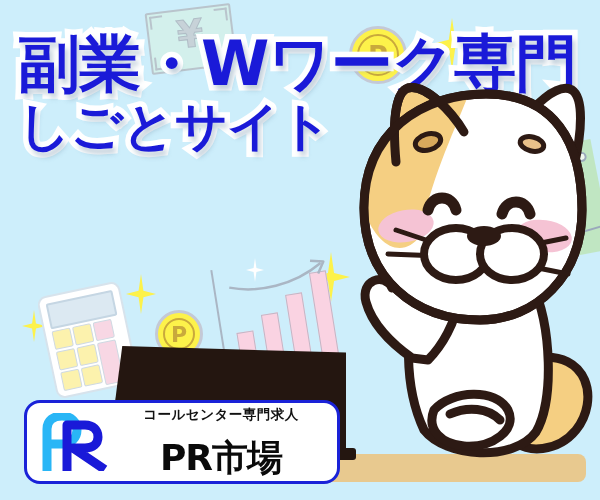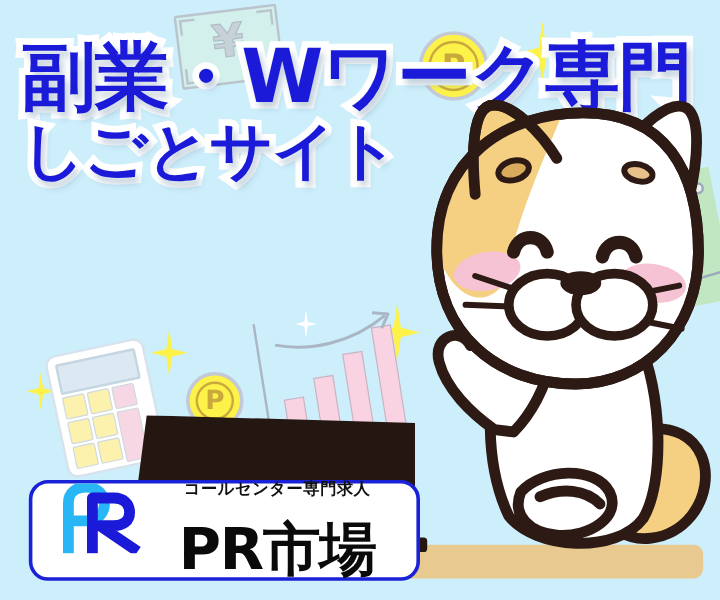--- a/index.html
+++ b/index.html
@@ -117,34 +117,34 @@
     paint-order:stroke fill;
     text-shadow:3px 5px 5px rgba(120,150,175,.45);
     white-space:nowrap;
   }
   .hl.line2{font-size:52px;margin-top:8px;}
 
   
   #logo{
     position:absolute;left:24px;bottom:16px;width:310px;height:78px;
     background:#ffffff;border:3px solid #1a22d8;border-radius:16px;
-    display:flex;padding-left:10px;
+    display:flex;align-items:center;
   }
   #logomark{width:76px;height:58px;margin-left:10px;flex:0 0 auto;}
   #logomark svg{width:100%;height:100%;}
   #logotext{
     flex:1 1 auto;display:flex;flex-direction:column;align-items:center;
     justify-content:center;padding-right:8px;
   }
   #logo-tagline{
     font-size:13.5px;font-weight:bold;color:#111111;letter-spacing:.5px;
     white-space:nowrap;line-height:1;
   }
   #logo-name{
-    font-size:48px;font-weight:bold;color:#0a0a0a;letter-spacing:-1px;
+    font-size:36px;font-weight:bold;color:#0a0a0a;letter-spacing:-1px;
     line-height:1;margin-top:18px;white-space:nowrap;
   }
 </style>
 </head>
 <body>
 
 <div id="banner">
 
   <div class="deco" id="stick1"></div>
   <div class="deco" id="stick2"></div>

